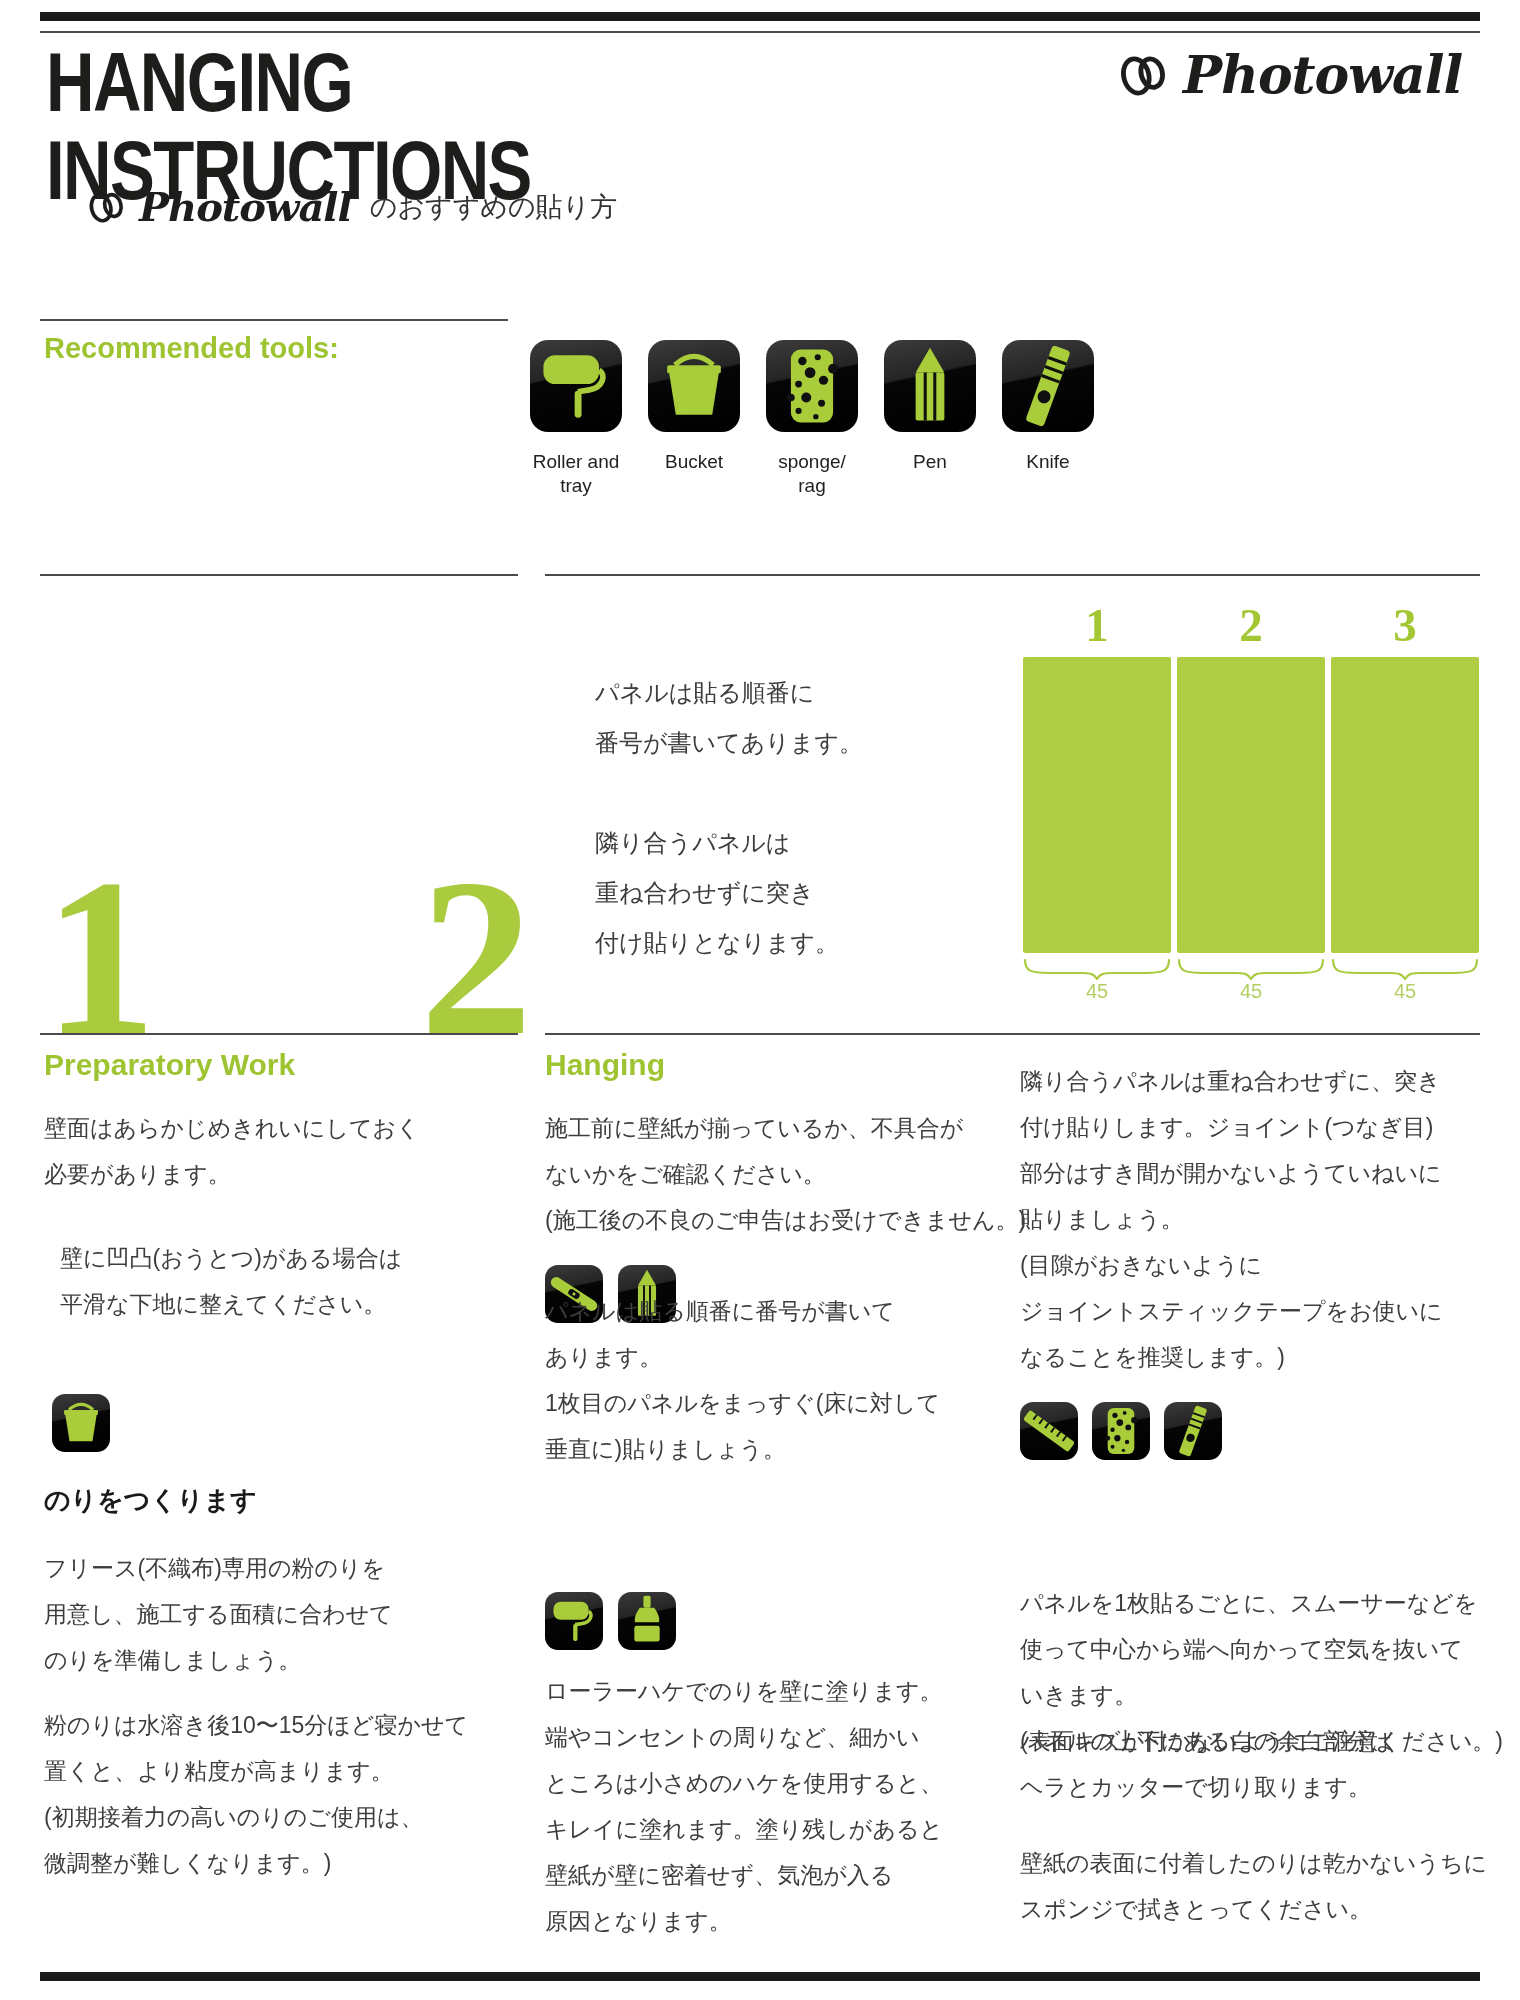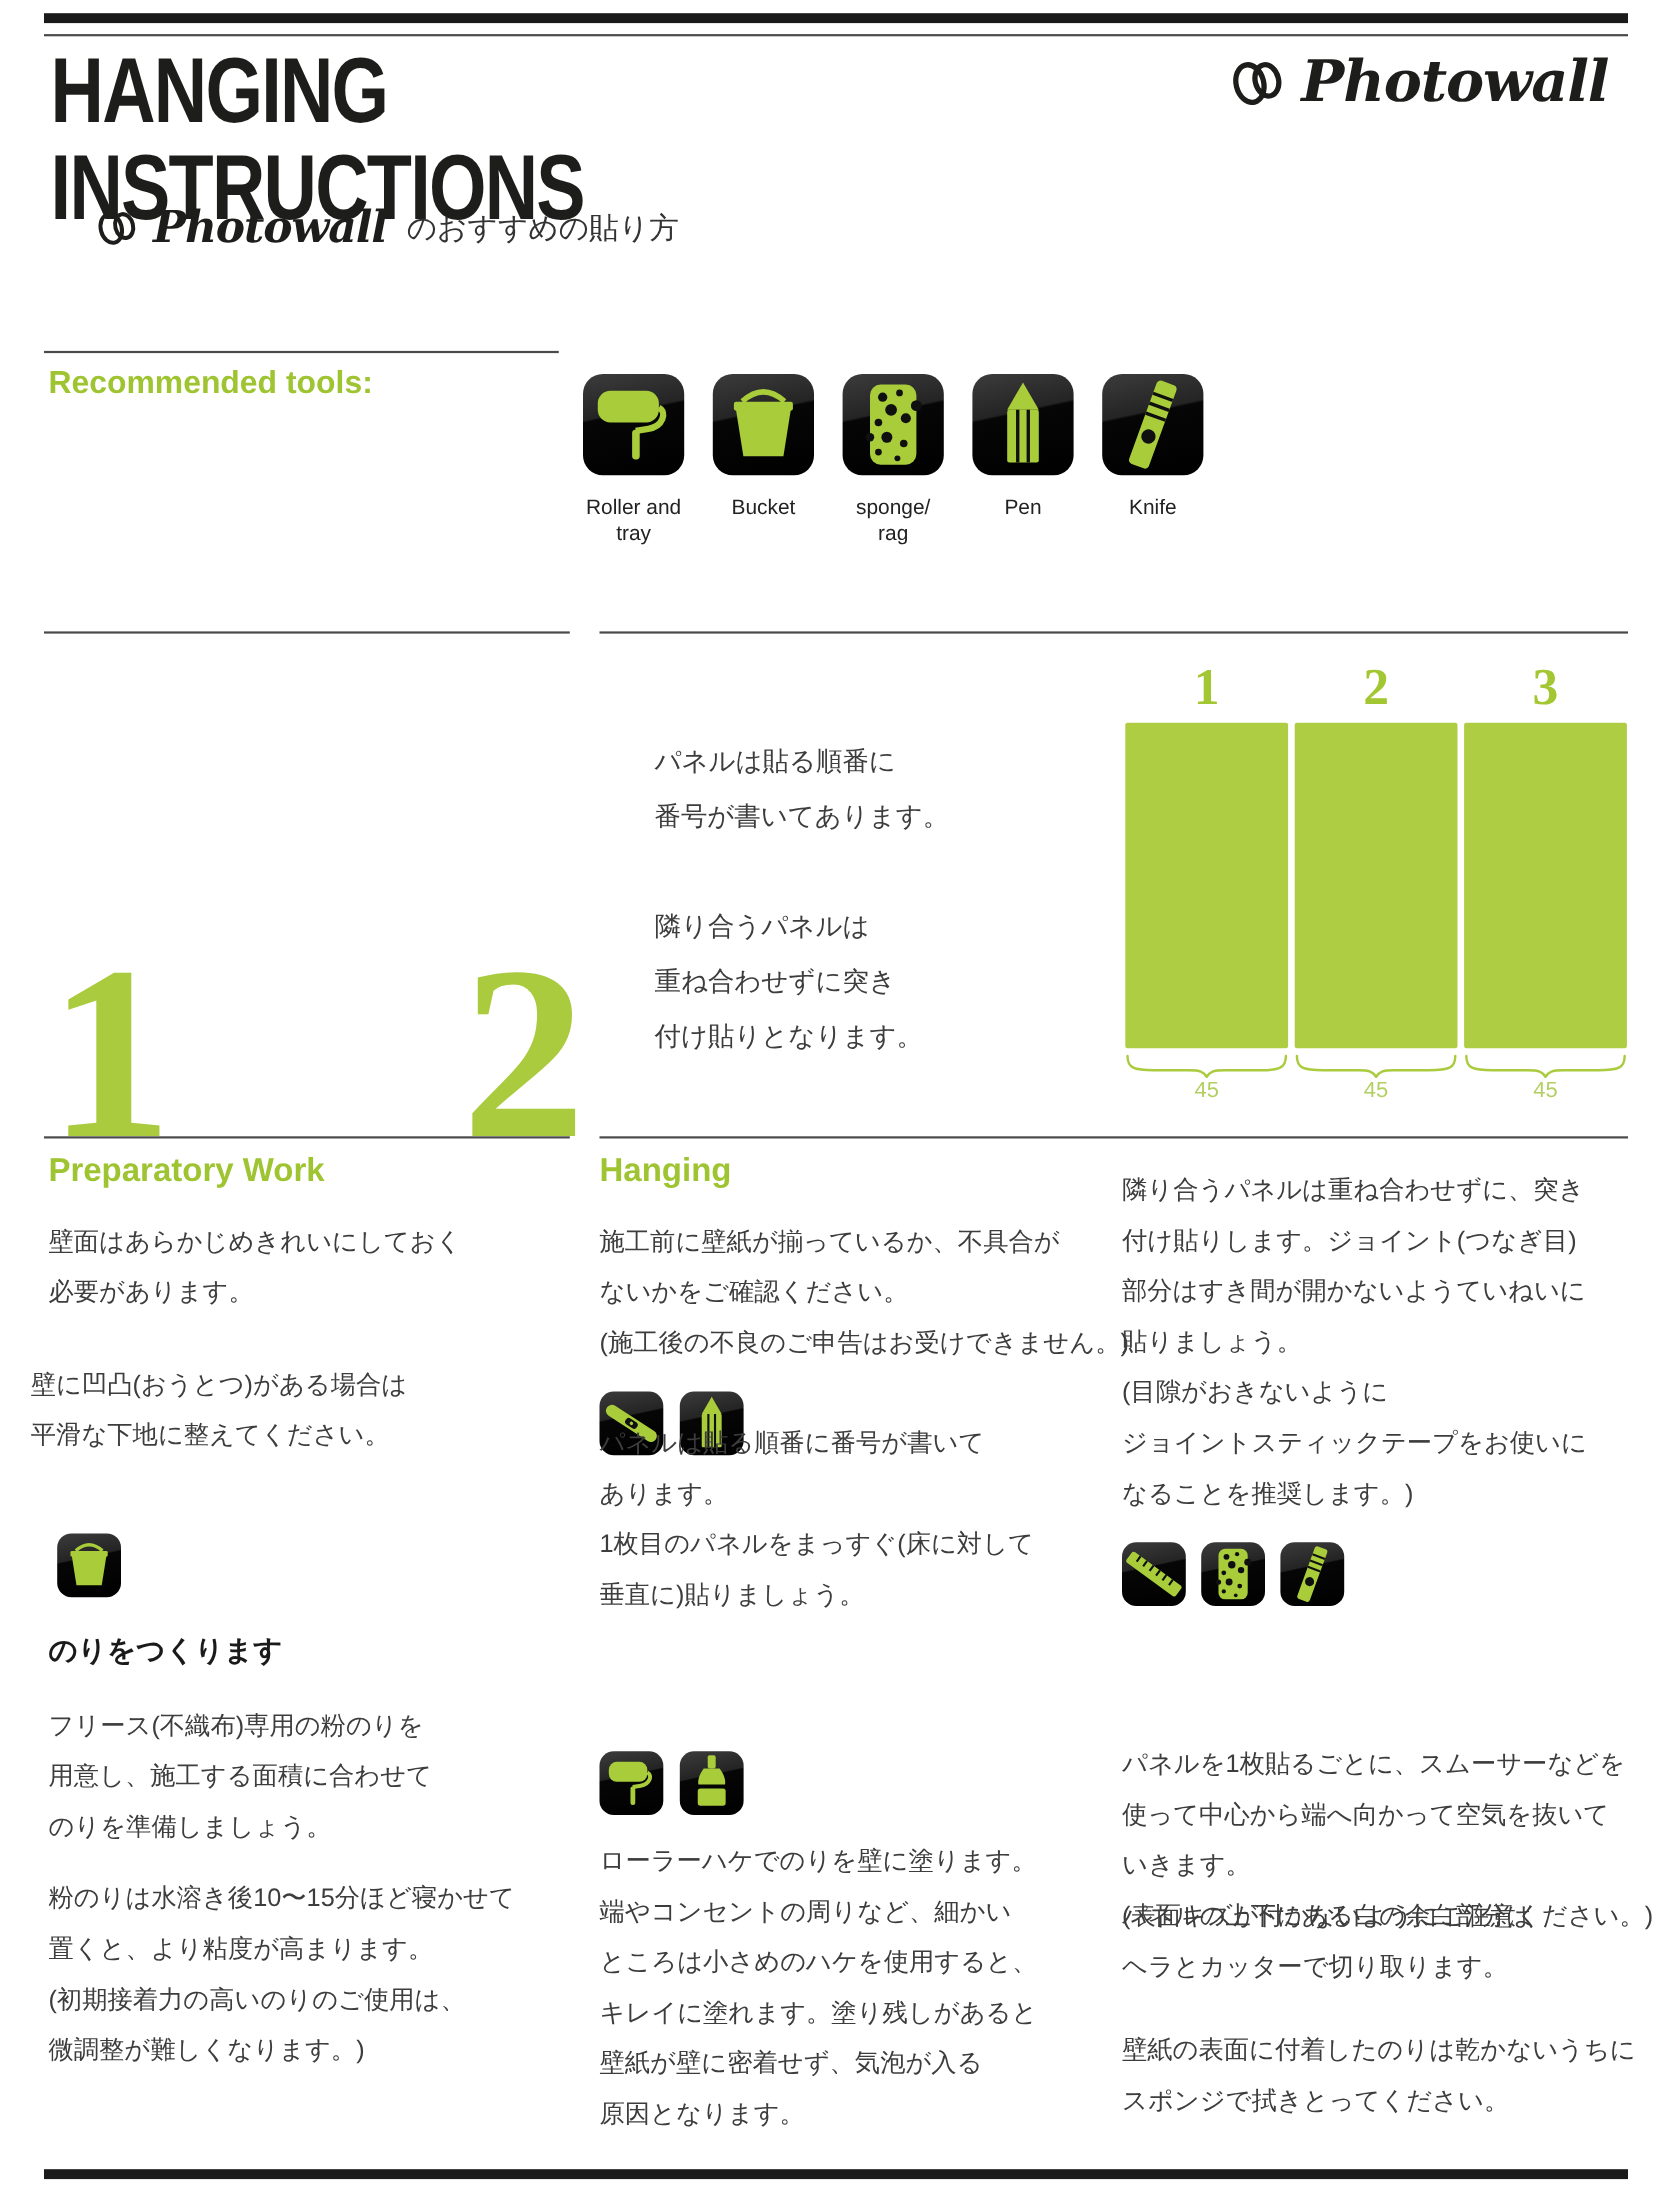--- a/index.html
+++ b/index.html
@@ -191,21 +191,21 @@
     <path d="M2 2 C2 13 8 15 26 15 L58 15 C68 15 71 16 74 21 C77 16 80 15 90 15 L122 15 C140 15 146 13 146 2" fill="none" stroke="#a9cb3d" stroke-width="2.2" stroke-linecap="round"></path>
   </svg>
 
   <div class="panel-mm" style="left:1023px;top:980px;">45</div>
   <div class="panel-mm" style="left:1177px;top:980px;">45</div>
   <div class="panel-mm" style="left:1331px;top:980px;">45</div>
 
   <div class="abs green-head" style="left:44px;top:1048px;font-size:30px;">Preparatory Work</div>
   <div class="abs jp body-txt" style="left:44px;top:1105px;">壁面はあらかじめきれいにしておく
 必要があります。</div>
-  <div class="abs jp body-txt" style="left:28px;top:1235px;">壁に凹凸(おうとつ)がある場合は
+  <div class="abs jp body-txt" style="left:60px;top:1235px;">壁に凹凸(おうとつ)がある場合は
 平滑な下地に整えてください。</div>
 
   <div class="tile tile-sm" style="left:52px;top:1394px;width:58px;height:58px;">
       <svg>
         <use href="#i-bucket"></use>
       </svg>
     </div>
 
   <div class="abs jp bold-sub" style="left:44px;top:1483px;">のりをつくります</div>
   <div class="abs jp body-txt" style="left:44px;top:1545px;">フリース(不織布)専用の粉のりを

